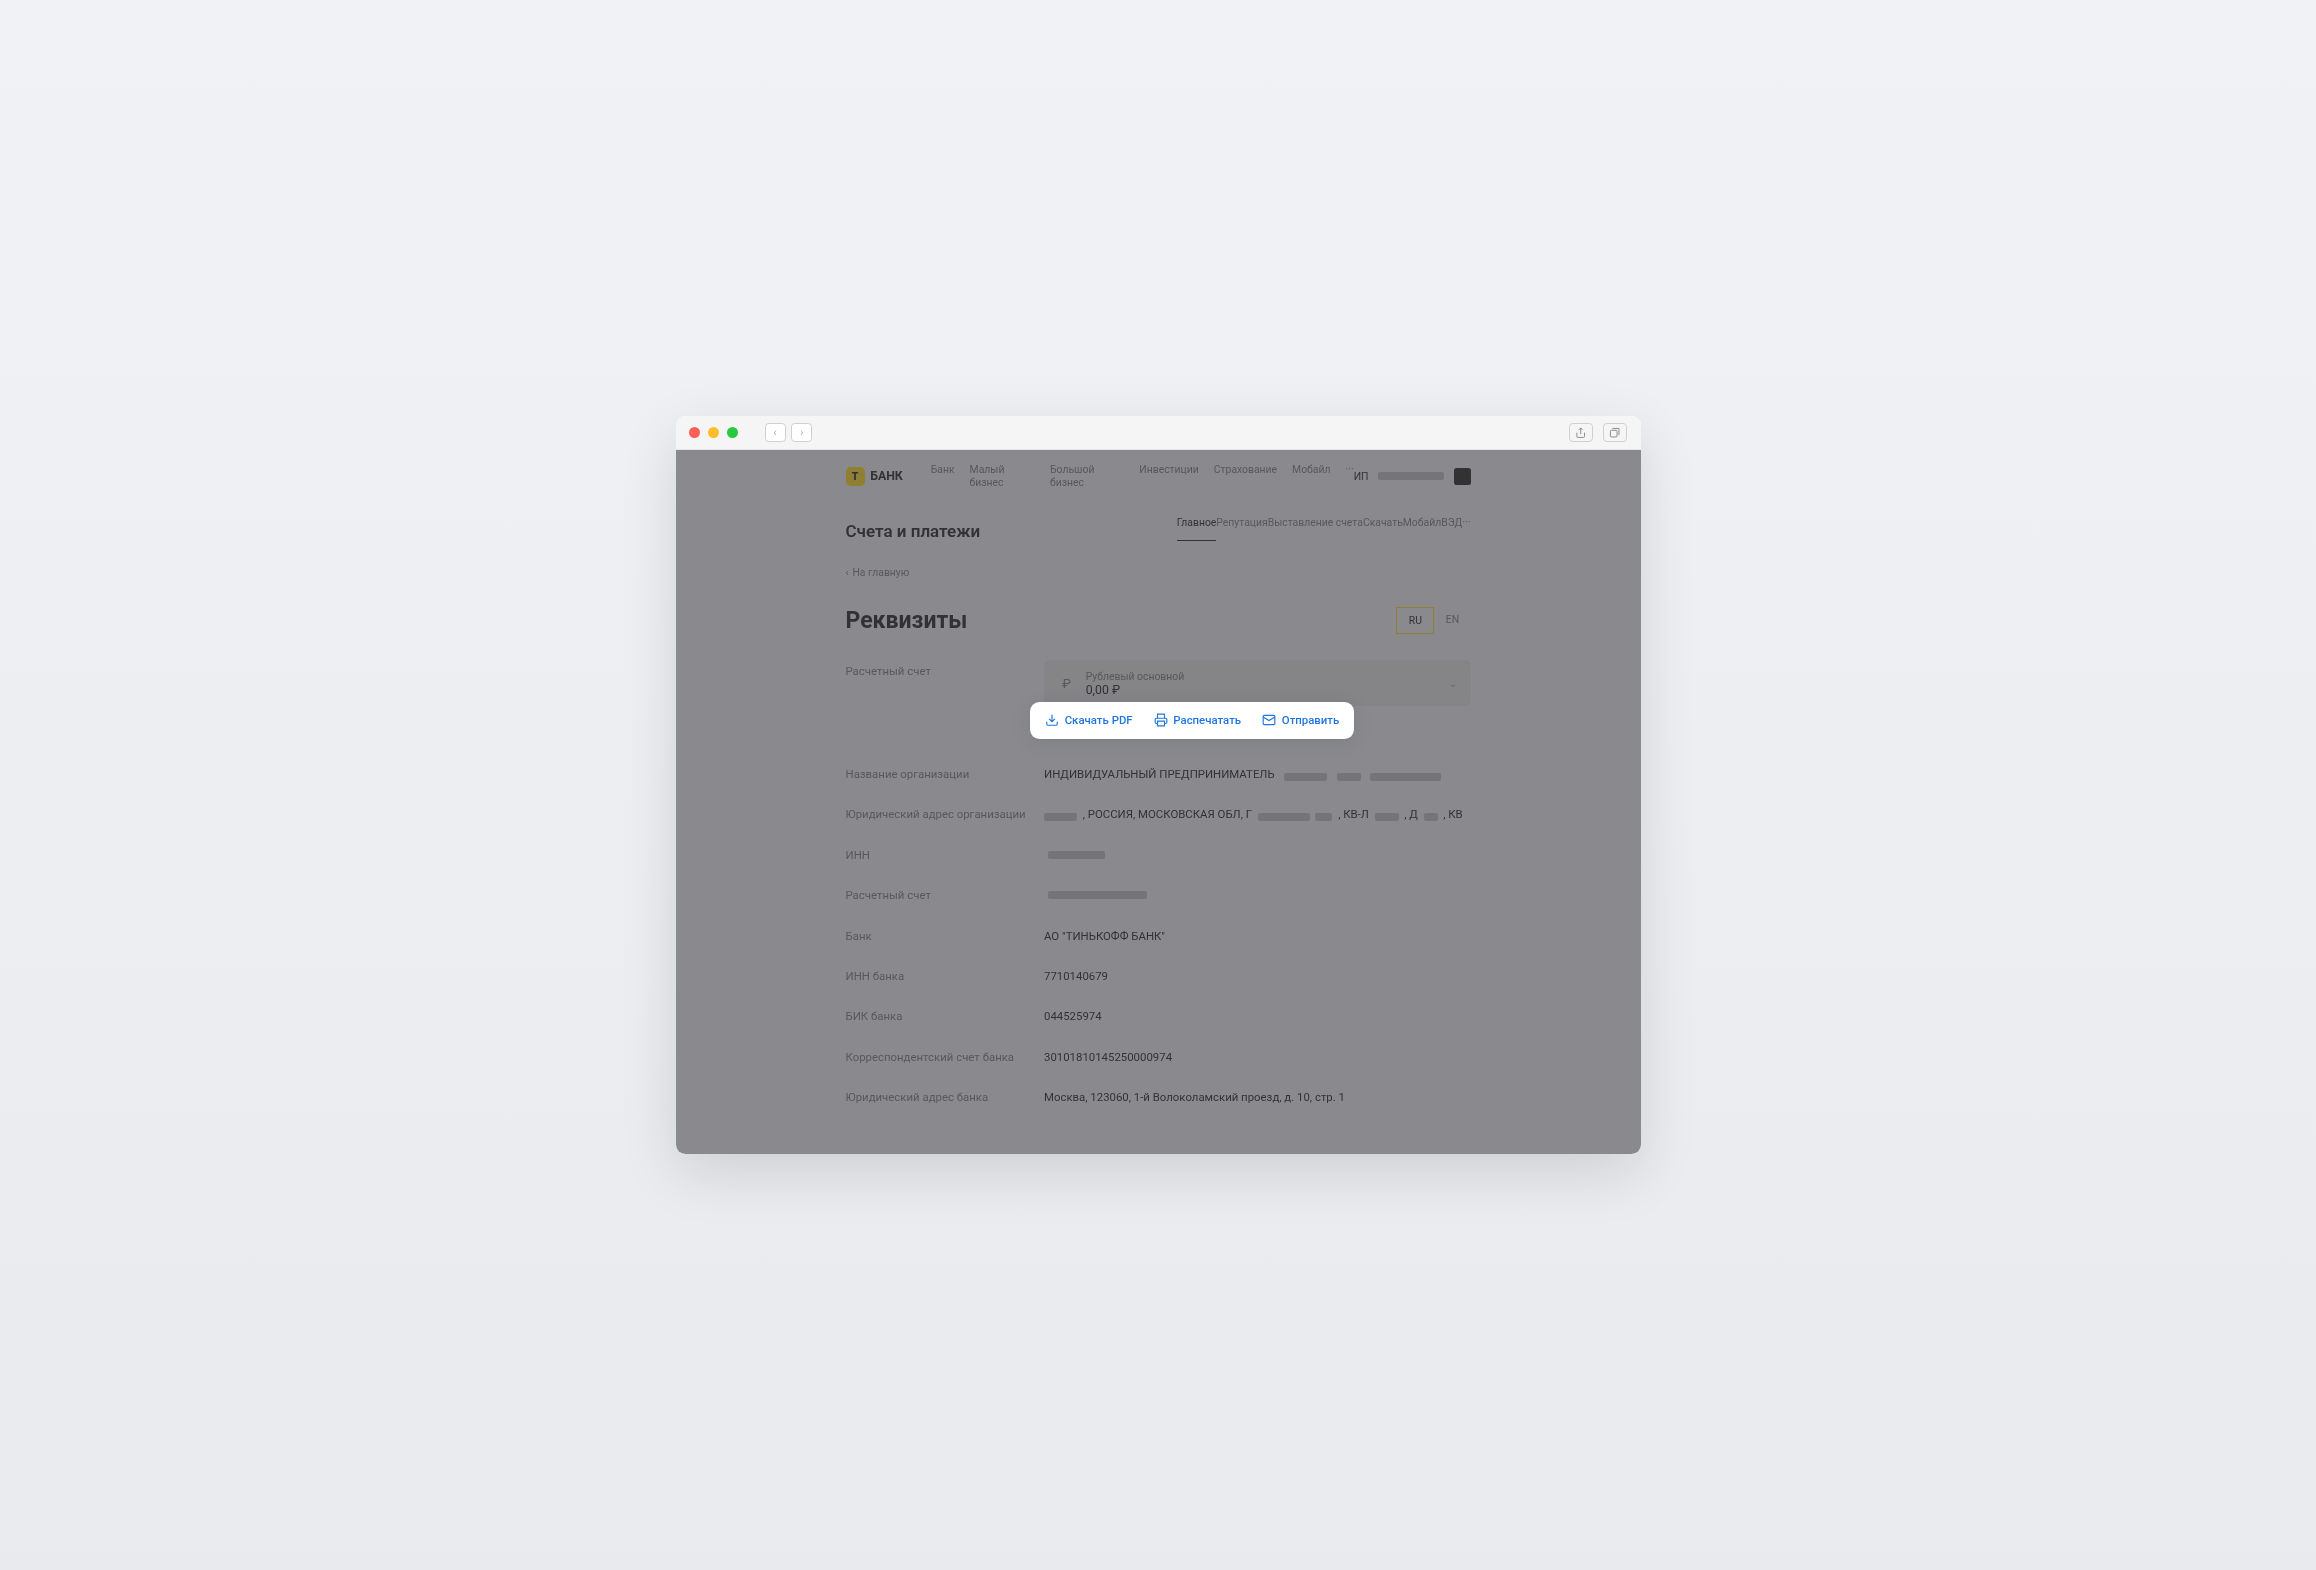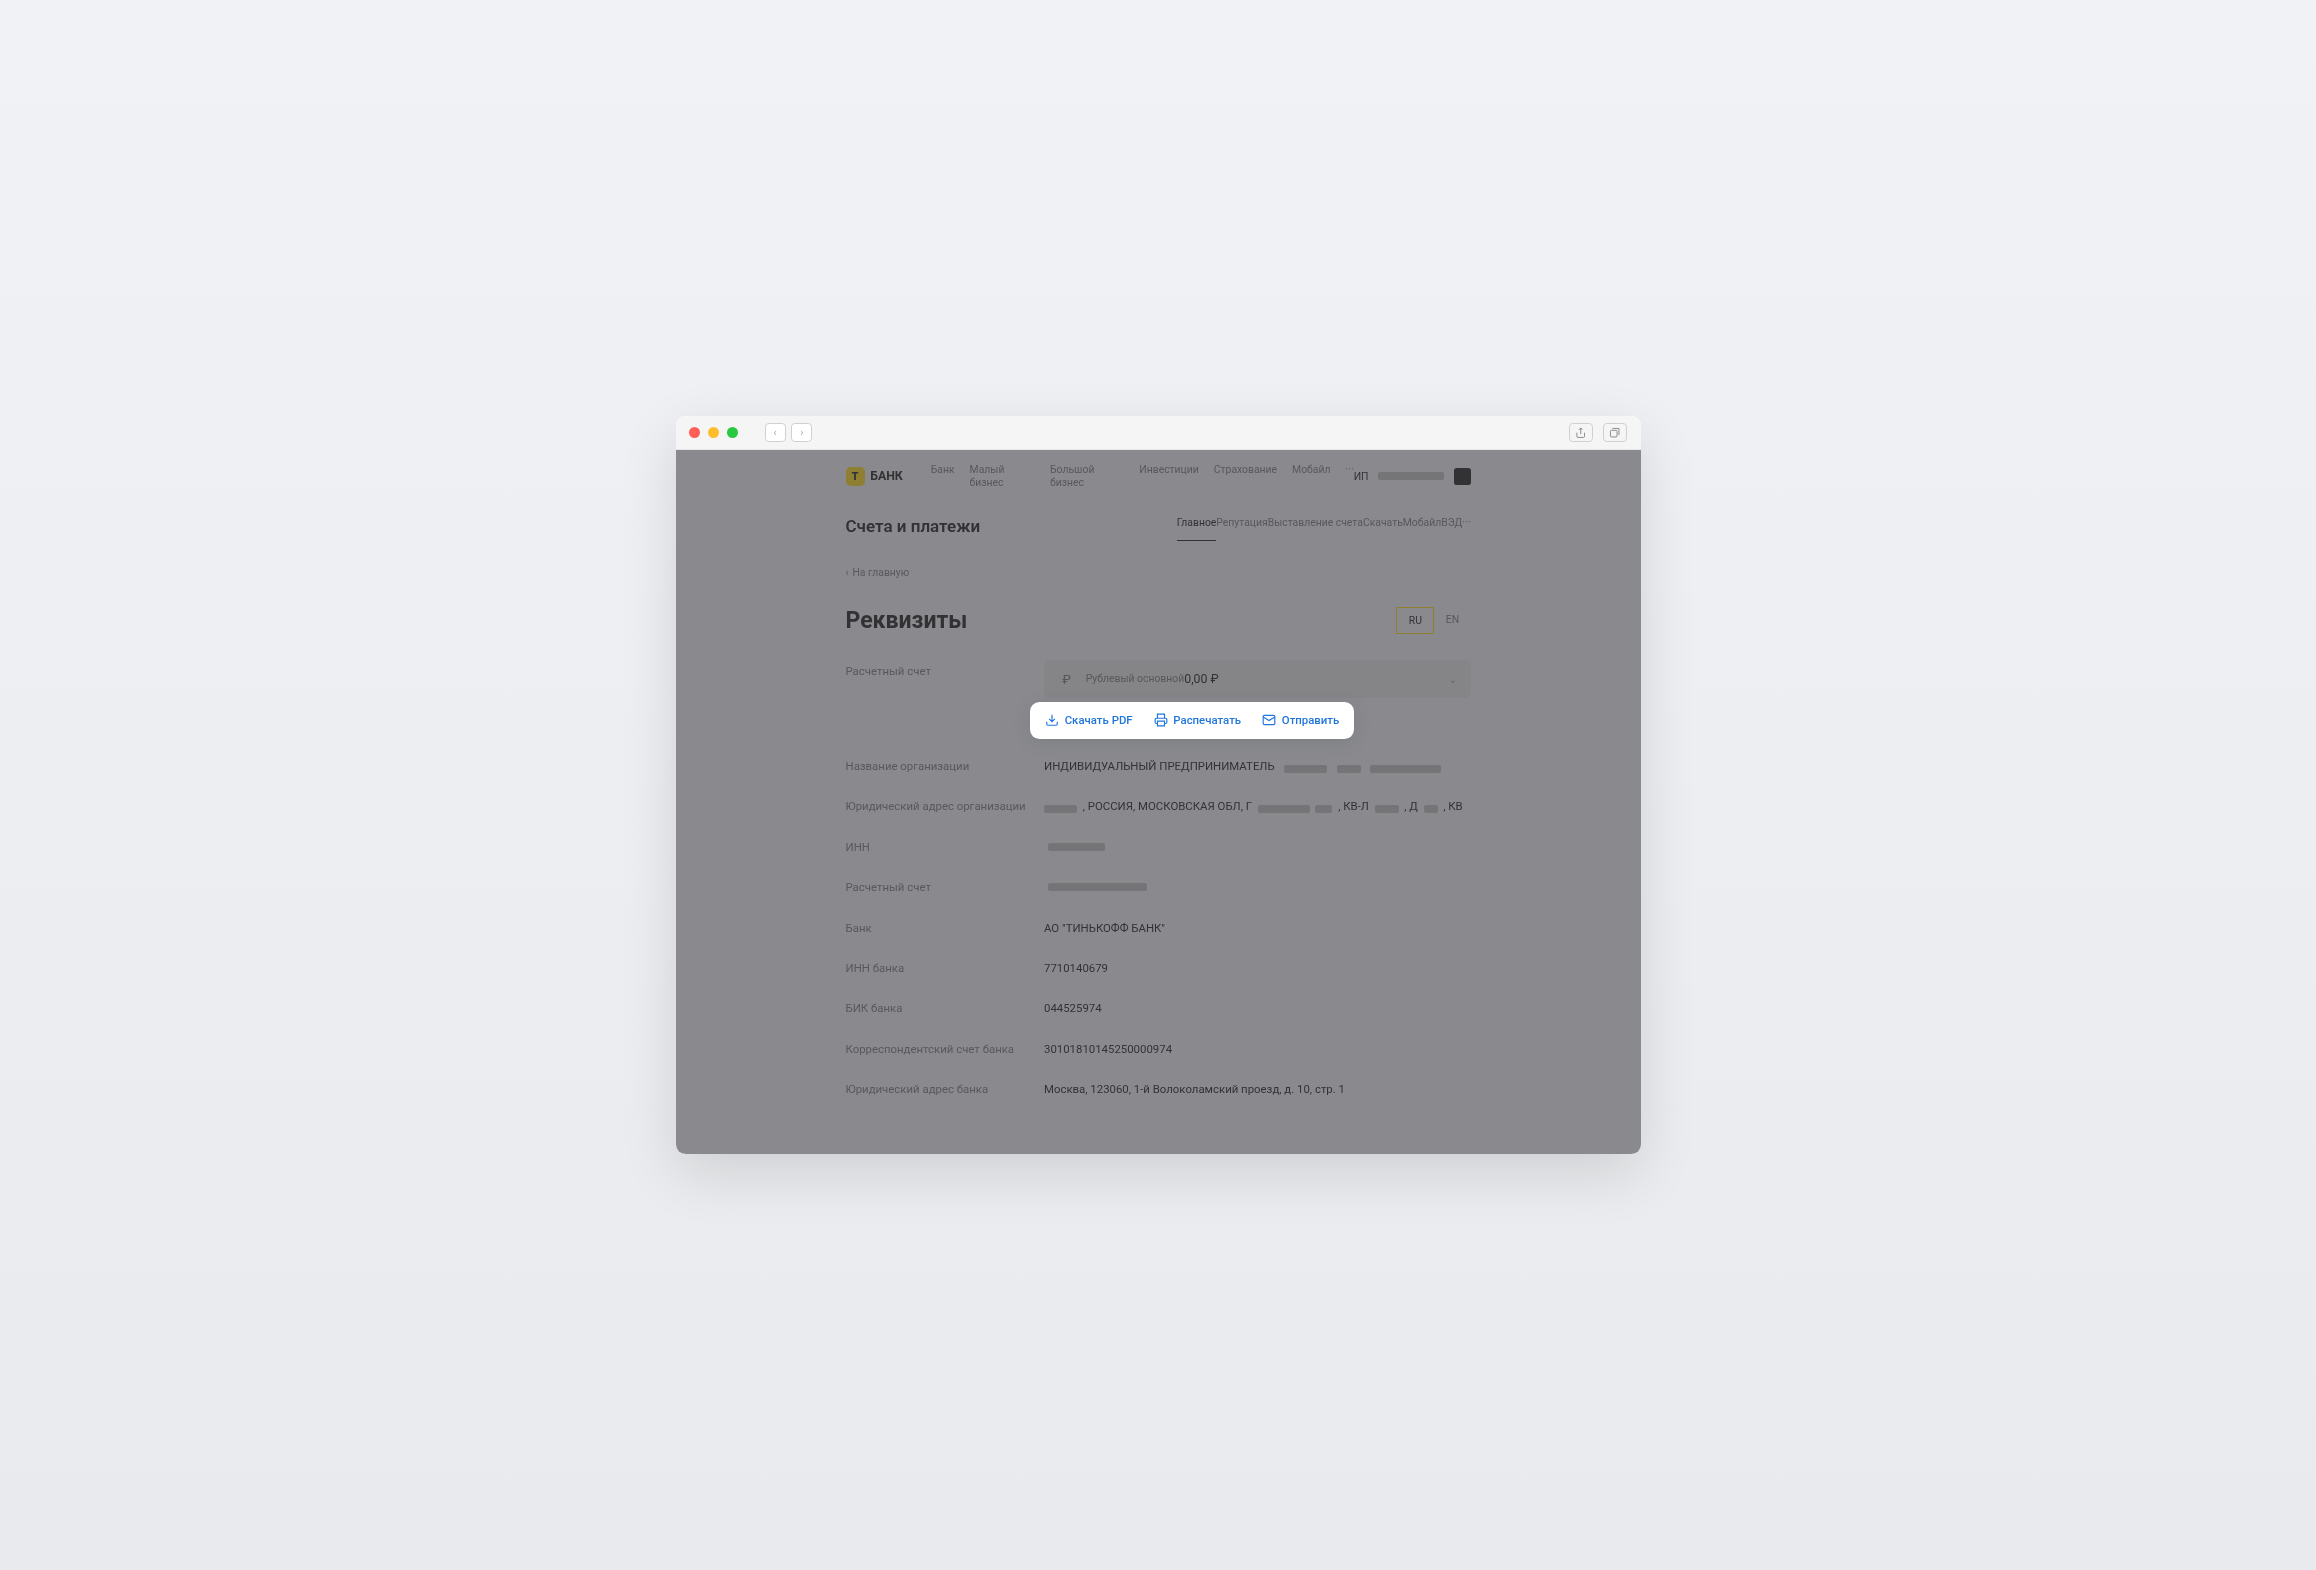--- a/index.html
+++ b/index.html
@@ -20,36 +20,36 @@
 .overlay{position:absolute;inset:0;background:rgba(50,50,55,0.55);pointer-events:none;z-index:5}
 .inner{max-width:644px;margin:0 auto;padding:0 9.5px}
 .header{display:flex;align-items:center;padding:13.2px 0;font-size:11.4px;color:#888}
 .logo{display:flex;align-items:center;gap:5.7px;font-weight:700;color:#333;font-size:12.3px}
 .logo-badge{width:19px;height:19px;background:#ffdd2d;border-radius:4.7px;display:flex;align-items:center;justify-content:center;color:#333;font-weight:900;font-size:10.4px}
 .top-nav{display:flex;gap:15px;margin-left:28px;font-size:10.4px}
 .top-nav span{color:#888;cursor:pointer}
 .profile{margin-left:auto;display:flex;align-items:center;gap:9.5px;font-size:10.4px;color:#333}
 .redacted{display:inline-block;background:#c8c8c8;height:8.5px;border-radius:1.9px}
 .profile-badge{width:17px;height:17px;background:#333;border-radius:2.8px}
-.subhead{display:flex;align-items:flex-start;padding:13.2px 0;border-bottom:0}
+.subhead{display:flex;align-items:flex-end;padding:13.2px 0;border-bottom:0}
 .subtitle{font-size:17px;font-weight:600;color:#333}
 .tabs{margin-left:auto;display:flex;font-size:10.4px}
 .tabs span{color:#888;padding-bottom:11.4px;cursor:pointer}
 .tabs span.active{color:#333;border-bottom:1.9px solid #333}
 .back{display:flex;align-items:center;gap:3.8px;font-size:10.4px;color:#888;padding:11.4px 0;cursor:pointer}
 .page-title-row{display:flex;align-items:center;padding:17px 0}
 .page-title{font-size:23px;font-weight:700;color:#333}
 .lang{margin-left:auto;display:flex}
 .lang span{padding:5.7px 11.4px;font-size:10.4px;color:#888;cursor:pointer}
 .lang span.active{border:0.9px solid #ffdd2d;color:#333}
 .account-row{display:flex;align-items:flex-start;padding:9.5px 0;gap:9.5px}
 .row-label{width:189px;font-size:11.4px;color:#888;padding-top:3.8px;flex-shrink:0}
 .account-select{flex:1;background:#eaebec;border-radius:5.7px;padding:9.5px 13.2px;display:flex;align-items:center;gap:9.5px;position:relative}
 .rub-icon{width:19px;height:19px;display:flex;align-items:center;justify-content:center;color:#888;font-size:13.2px}
-.account-info{display:flex;flex-direction:row}
+.account-info{display:flex;flex-direction:column}
 .account-name{font-size:10.4px;color:#888}
 .account-val{font-size:12.3px;color:#333}
 .chev{margin-left:auto;color:#aaa;font-size:10.4px}
 .actions{position:absolute;z-index:10;background:#fff;border-radius:9.5px;padding:11.4px 15px;display:flex;gap:21px;box-shadow:0 3.8px 19px rgba(0,0,0,0.1);left:50%;transform:translateX(-128px);top:252px}
 .action{display:flex;align-items:center;gap:5.7px;font-size:11.4px;color:#2176de;cursor:pointer;font-weight:500}
 .action svg{width:14px;height:14px}
 .detail-row{display:flex;align-items:center;padding:13.2px 0;gap:9.5px}
 .detail-label{width:189px;font-size:11.4px;color:#888;flex-shrink:0}
 .detail-val{font-size:11.4px;color:#333;display:flex;align-items:flex-end;gap:5.7px;flex-wrap:wrap}
 .spacer{height:38px}

